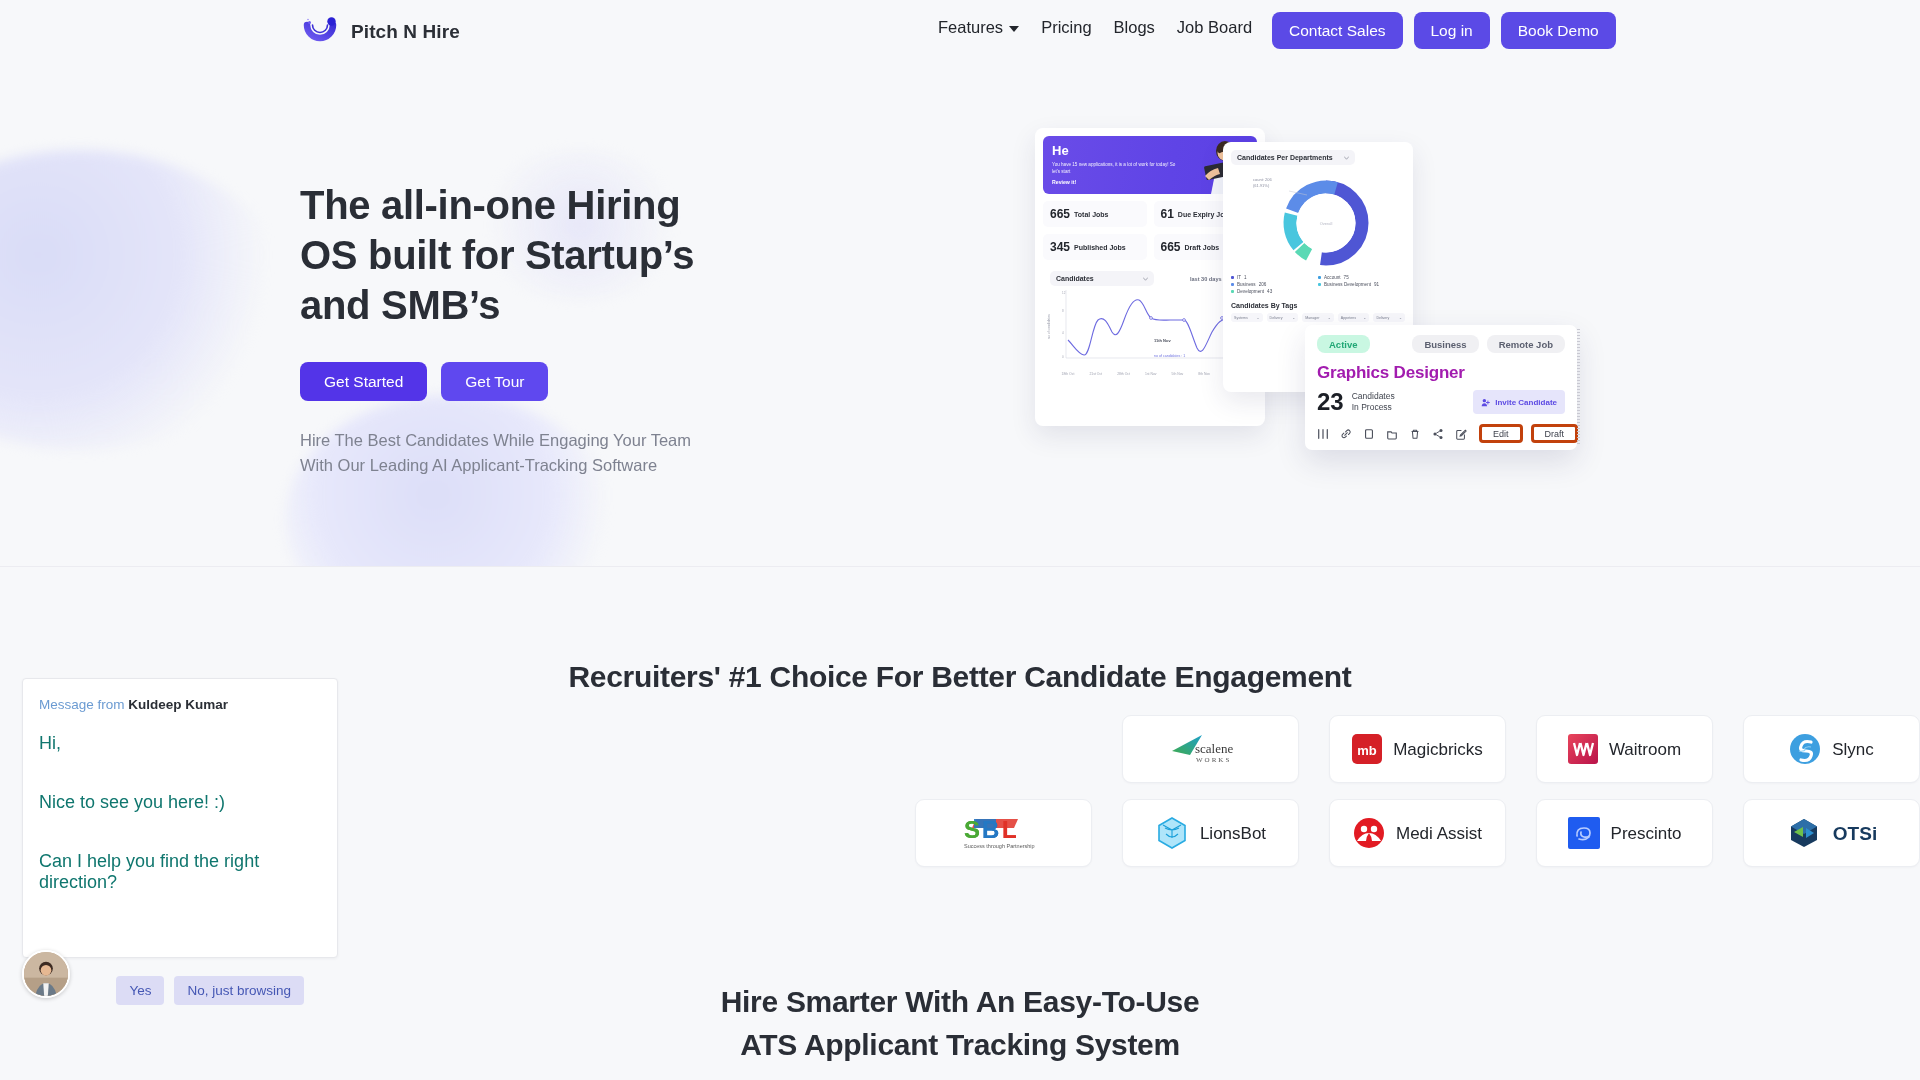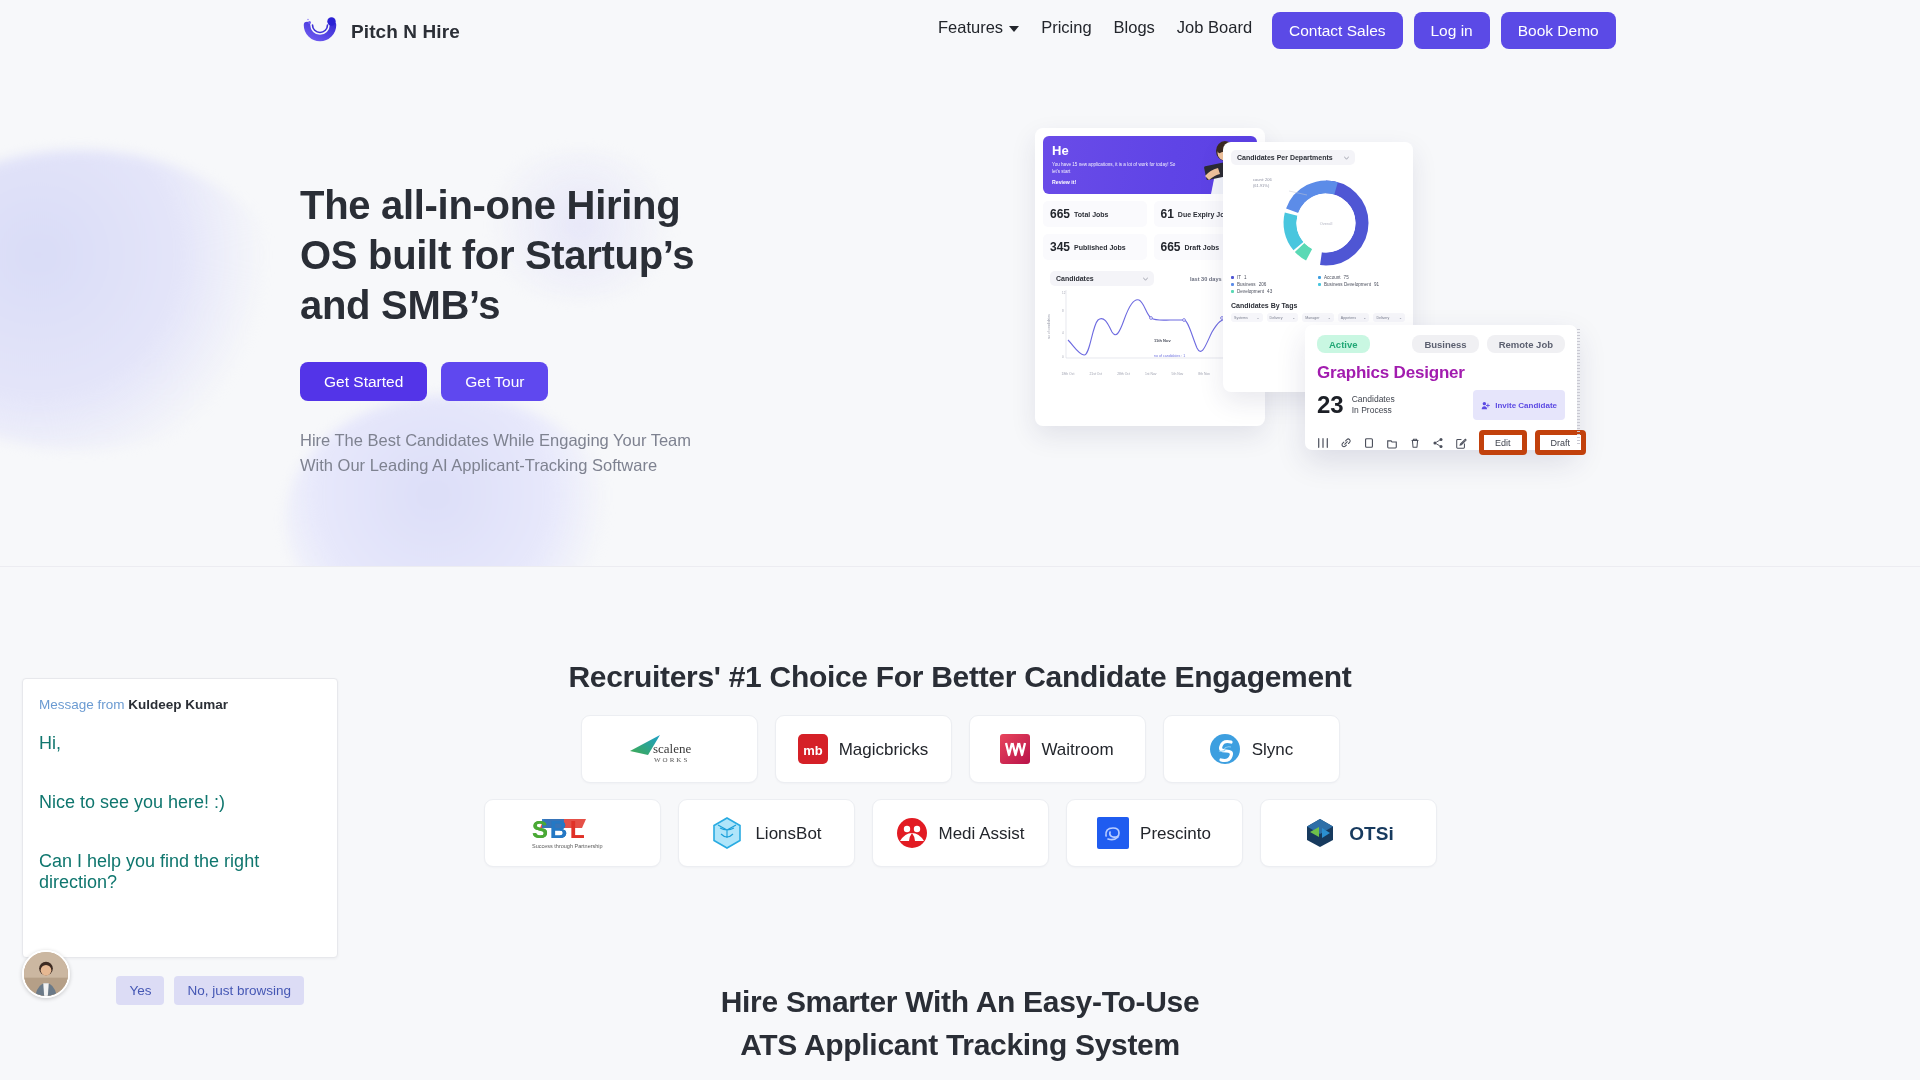--- a/index.html
+++ b/index.html
@@ -135,42 +135,42 @@
   .job-tags { display: flex; gap: 8px; }
   .job-tag { border-radius: 8px; height: 18px; padding: 0 12px; display: flex; align-items: center;
              font-size: 9.5px; font-weight: 600; }
   .tag-active { background: #c9f7e2; color: #21a775; }
   .tag-grey { background: #f0f0f3; color: #5c6070; }
   .job-title { font-size: 17px; font-weight: 700; color: #a21caf; margin-top: 10px; letter-spacing: -.2px; }
   .job-mid { display: flex; align-items: center; margin-top: 7px; }
   .job-num { font-size: 24px; font-weight: 700; color: #1c1f26; line-height: 22px; }
   .job-meta { font-size: 8.5px; color: #41454f; line-height: 11px; margin-left: 8px; }
   .invite {
-    margin-left: auto; background: #e6e5fb; border-radius: 4px; height: 30px; padding: 0 8px;
+    margin-left: auto; background: #e6e5fb; border-radius: 4px; height: 24px; padding: 0 8px;
     display: flex; align-items: center; gap: 5px; font-size: 8px; font-weight: 600; color: #5c4ae3;
   }
   .job-bottom { display: flex; align-items: center; margin-top: 10px; gap: 12px; }
   .job-icons { display: flex; gap: 11px; color: #4b4f5b; }
   .job-btns { margin-left: auto; display: flex; gap: 8px; }
-  .job-btn { border: 5px solid #c2410c; border-radius: 4px; height: 25px; padding: 0 11px;
+  .job-btn { border: 3px solid #c2410c; border-radius: 4px; height: 19px; padding: 0 11px;
              display: flex; align-items: center; font-size: 9px; color: #3e424d; background: #fff; cursor: pointer; }
   .dotted-edge { position: absolute; right: -3px; top: 4px; bottom: 4px; width: 3px;
                  background-image: repeating-linear-gradient(to bottom,#c9c9d2 0 1px,transparent 1px 3px); }
 
   
   .band { position: absolute; left: 0; right: 0; top: 566px; height: 514px; background: #f7f8fa; }
   .band-line { position: absolute; left: 0; right: 0; top: 566px; height: 1px; background: #ececf1; }
 
   
   .sec-title {
     position: absolute; left: 0; right: 0; top: 660px; text-align: center;
     font-size: 30px; font-weight: 700; color: #2a2e36; letter-spacing: -.3px;
   }
   .logo-grid { position: absolute; left: 0; right: 0; top: 715px; }
-  .logo-row { display: flex; justify-content: center; gap: 17px; margin-bottom: 16px; }
+  .logo-row { display: flex; justify-content: flex-end; gap: 30px; margin-bottom: 16px; }
   .logo-card {
     width: 177px; height: 68px; background: #fff; border: 1px solid #eceef2; border-radius: 9px;
     display: flex; align-items: center; justify-content: center; gap: 11px;
     box-shadow: 0 1px 2px rgba(30,30,60,.03);
   }
   .logo-name { font-size: 17px; color: #23262c; font-weight: 500; line-height: 21px; }
   .logo-name.two { font-size: 16.5px; }
 
   
   .bottom-title {

